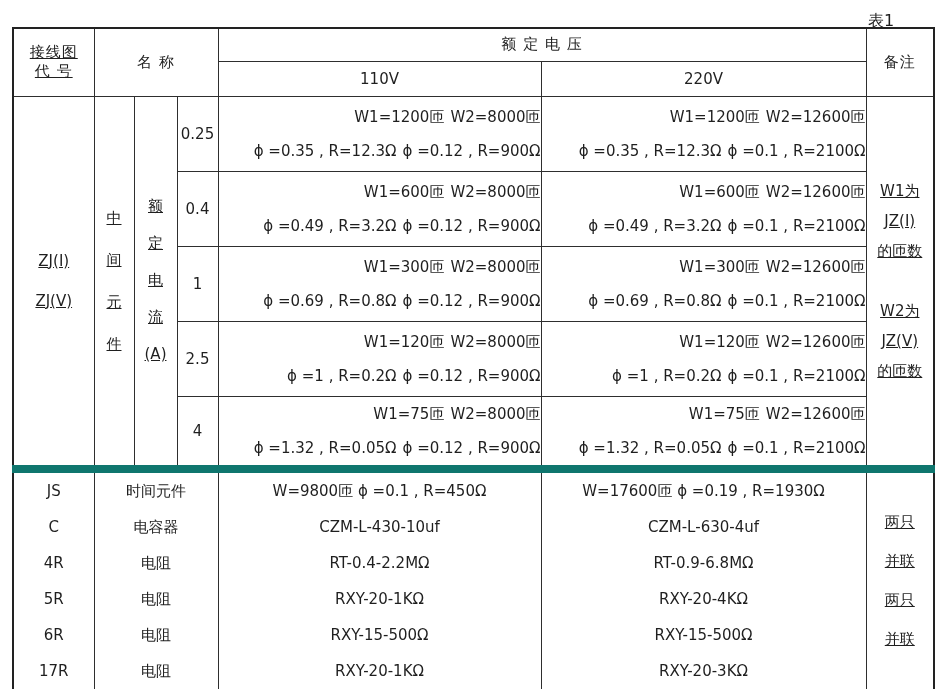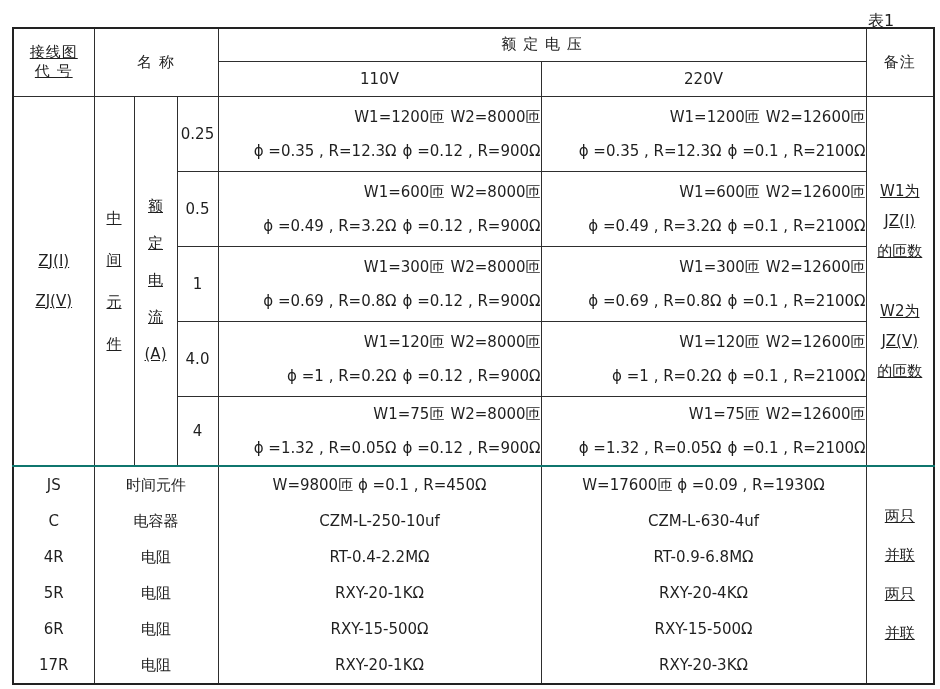--- a/index.html
+++ b/index.html
@@ -17,21 +17,21 @@
   td{
     border:1px solid #2e2e2e;
     padding:0;vertical-align:middle;text-align:center;
     overflow:hidden;
   }
   tr.hr1{height:33px;}
   tr.hr2{height:35px;}
   tr.zr{height:75px;}
   tr.zr-last{height:67px;}
   tr.bottom{height:218px;}
-  tr.bottom td{border-top:2px solid #0f766e;}
+  tr.bottom td{border-top:8px solid #0f766e;}
   .pre{white-space:pre-line;text-decoration:underline;}
   .hdr{letter-spacing:1px;}
   .code-cell{line-height:40px;}
   .vcell1{line-height:42px;}
   .vcell2{line-height:37px;}
   .remark-zj{line-height:30px;font-size:15px;text-align:center;}
   .remark-bottom{line-height:39px;}
   td.spec{text-align:right;padding-left:20px;}
   .spec .line{line-height:34px;white-space:nowrap;}
   .spec .half{display:inline-block;min-width:142px;margin-right:6px;}
@@ -89,21 +89,21 @@
     </td>
     <td rowspan="5" class="pre remark-zj">W1为
 JZ(I)
 的匝数
 
 W2为
 JZ(V)
 的匝数</td>
   </tr>
   <tr class="zr">
-    <td>0.5</td>
+    <td>0.4</td>
     <td class="spec">
       <div class="line"><span class="half">W1=600匝</span><span>W2=8000匝</span></div>
       <div class="line"><span class="half">ϕ =0.49 , R=3.2Ω</span><span>ϕ =0.12 , R=900Ω</span></div>
     </td>
     <td class="spec">
       <div class="line"><span class="half">W1=600匝</span><span>W2=12600匝</span></div>
       <div class="line"><span class="half">ϕ =0.49 , R=3.2Ω</span><span>ϕ =0.1 , R=2100Ω</span></div>
     </td>
   </tr>
   <tr class="zr">
@@ -111,21 +111,21 @@
     <td class="spec">
       <div class="line"><span class="half">W1=300匝</span><span>W2=8000匝</span></div>
       <div class="line"><span class="half">ϕ =0.69 , R=0.8Ω</span><span>ϕ =0.12 , R=900Ω</span></div>
     </td>
     <td class="spec">
       <div class="line"><span class="half">W1=300匝</span><span>W2=12600匝</span></div>
       <div class="line"><span class="half">ϕ =0.69 , R=0.8Ω</span><span>ϕ =0.1 , R=2100Ω</span></div>
     </td>
   </tr>
   <tr class="zr">
-    <td>4.0</td>
+    <td>2.5</td>
     <td class="spec">
       <div class="line"><span class="half">W1=120匝</span><span>W2=8000匝</span></div>
       <div class="line"><span class="half">ϕ =1 , R=0.2Ω</span><span>ϕ =0.12 , R=900Ω</span></div>
     </td>
     <td class="spec">
       <div class="line"><span class="half">W1=120匝</span><span>W2=12600匝</span></div>
       <div class="line"><span class="half">ϕ =1 , R=0.2Ω</span><span>ϕ =0.1 , R=2100Ω</span></div>
     </td>
   </tr>
   <tr class="zr-last">
@@ -152,28 +152,28 @@
     <td colspan="3" class="stack">
       <div>时间元件</div>
       <div>电容器</div>
       <div>电阻</div>
       <div>电阻</div>
       <div>电阻</div>
       <div>电阻</div>
     </td>
     <td class="stack">
       <div>W=9800匝  ϕ =0.1 , R=450Ω</div>
-      <div>CZM-L-250-10uf</div>
+      <div>CZM-L-430-10uf</div>
       <div>RT-0.4-2.2MΩ</div>
       <div>RXY-20-1KΩ</div>
       <div>RXY-15-500Ω</div>
       <div>RXY-20-1KΩ</div>
     </td>
     <td class="stack">
-      <div>W=17600匝  ϕ =0.09 , R=1930Ω</div>
+      <div>W=17600匝  ϕ =0.19 , R=1930Ω</div>
       <div>CZM-L-630-4uf</div>
       <div>RT-0.9-6.8MΩ</div>
       <div>RXY-20-4KΩ</div>
       <div>RXY-15-500Ω</div>
       <div>RXY-20-3KΩ</div>
     </td>
     <td class="pre remark-bottom">两只
 并联
 两只
 并联</td>

